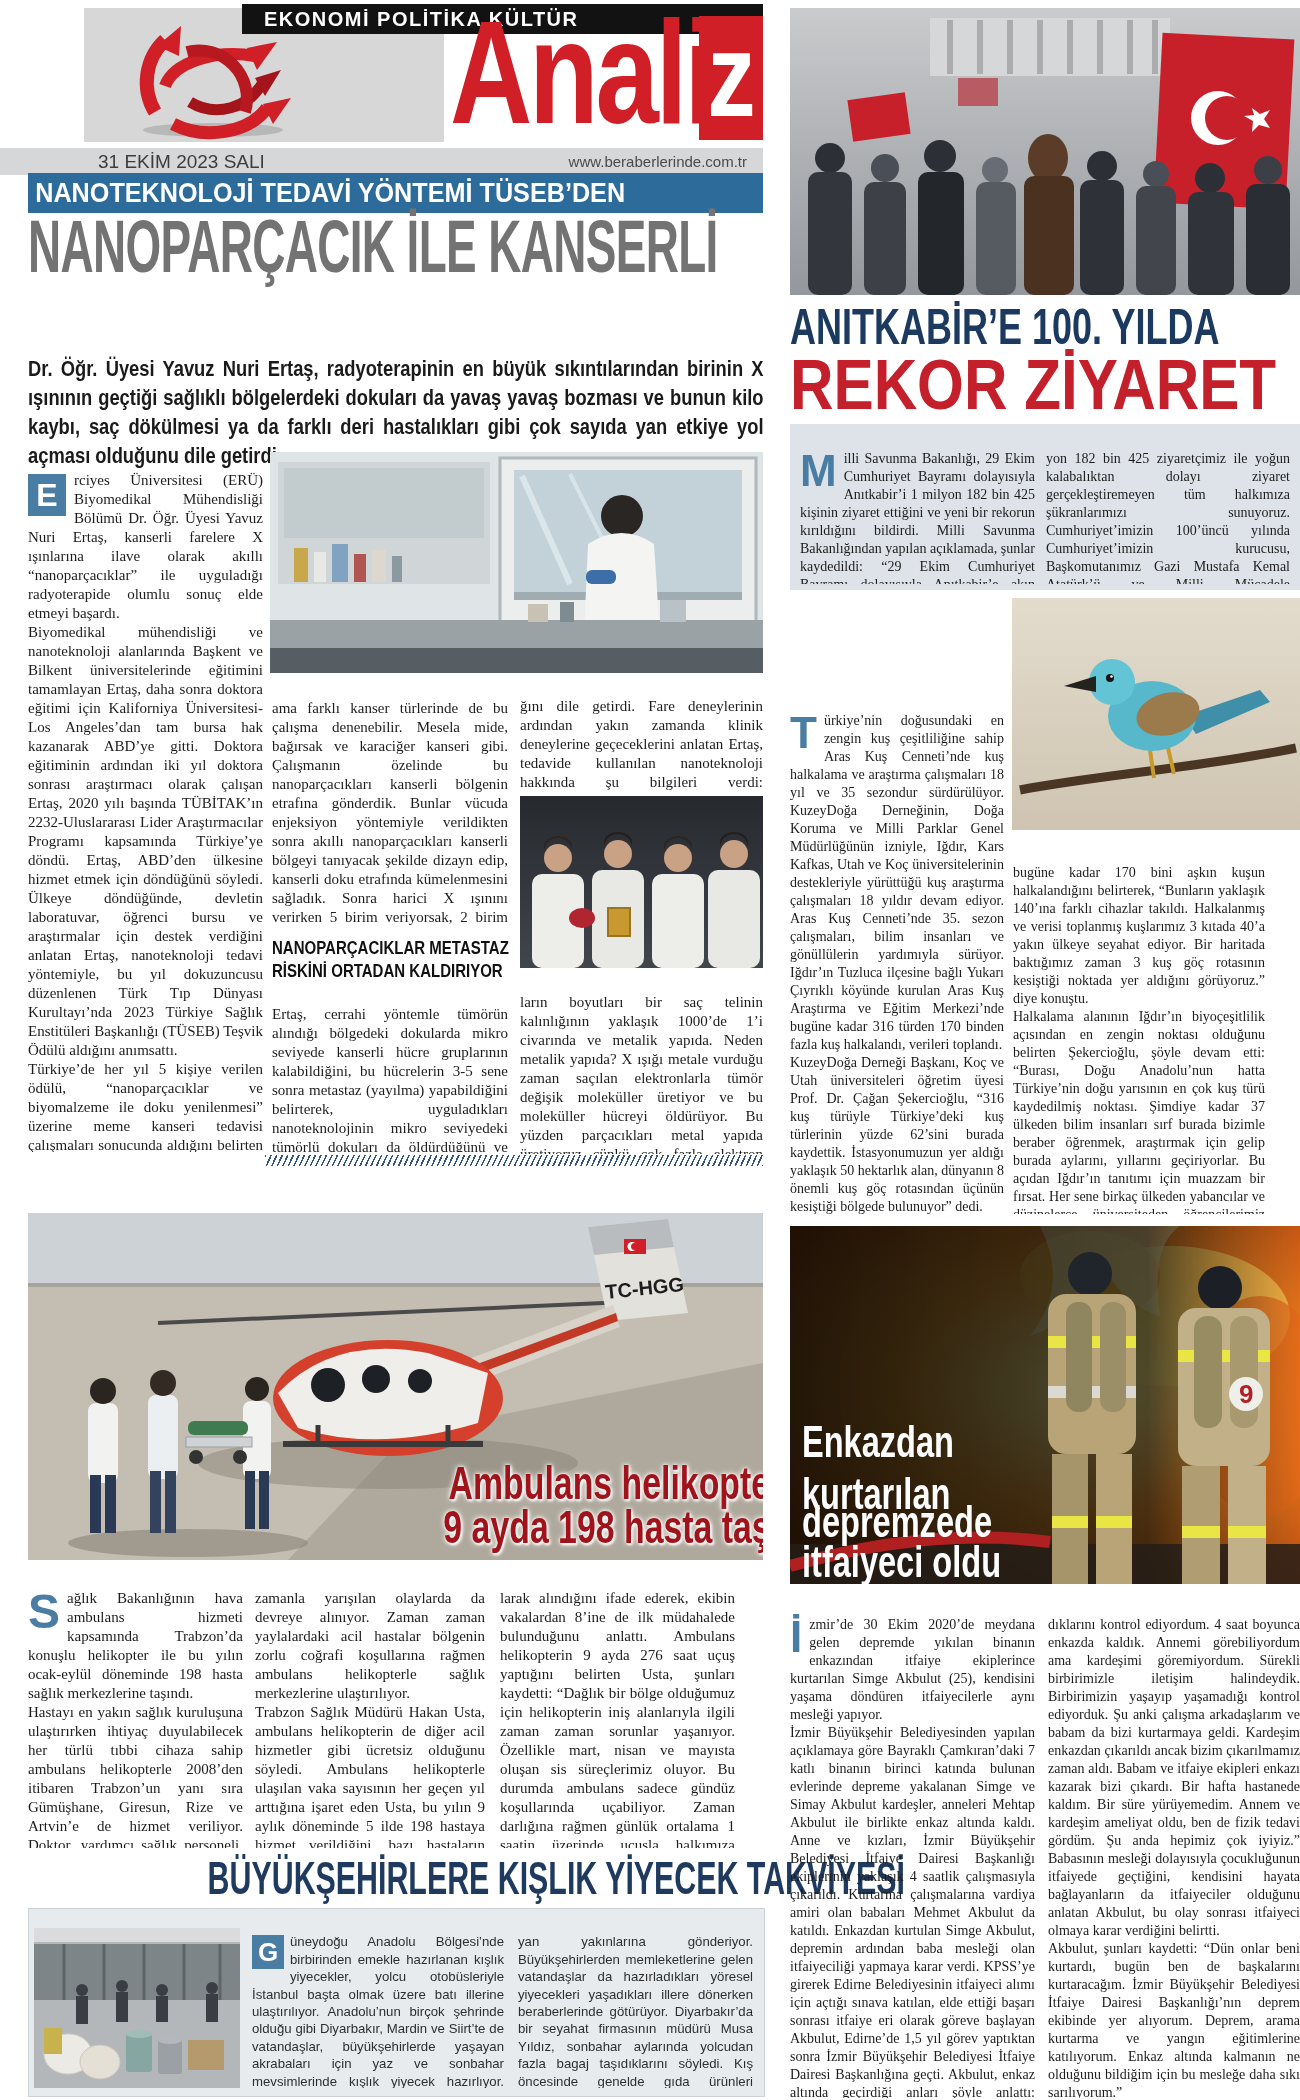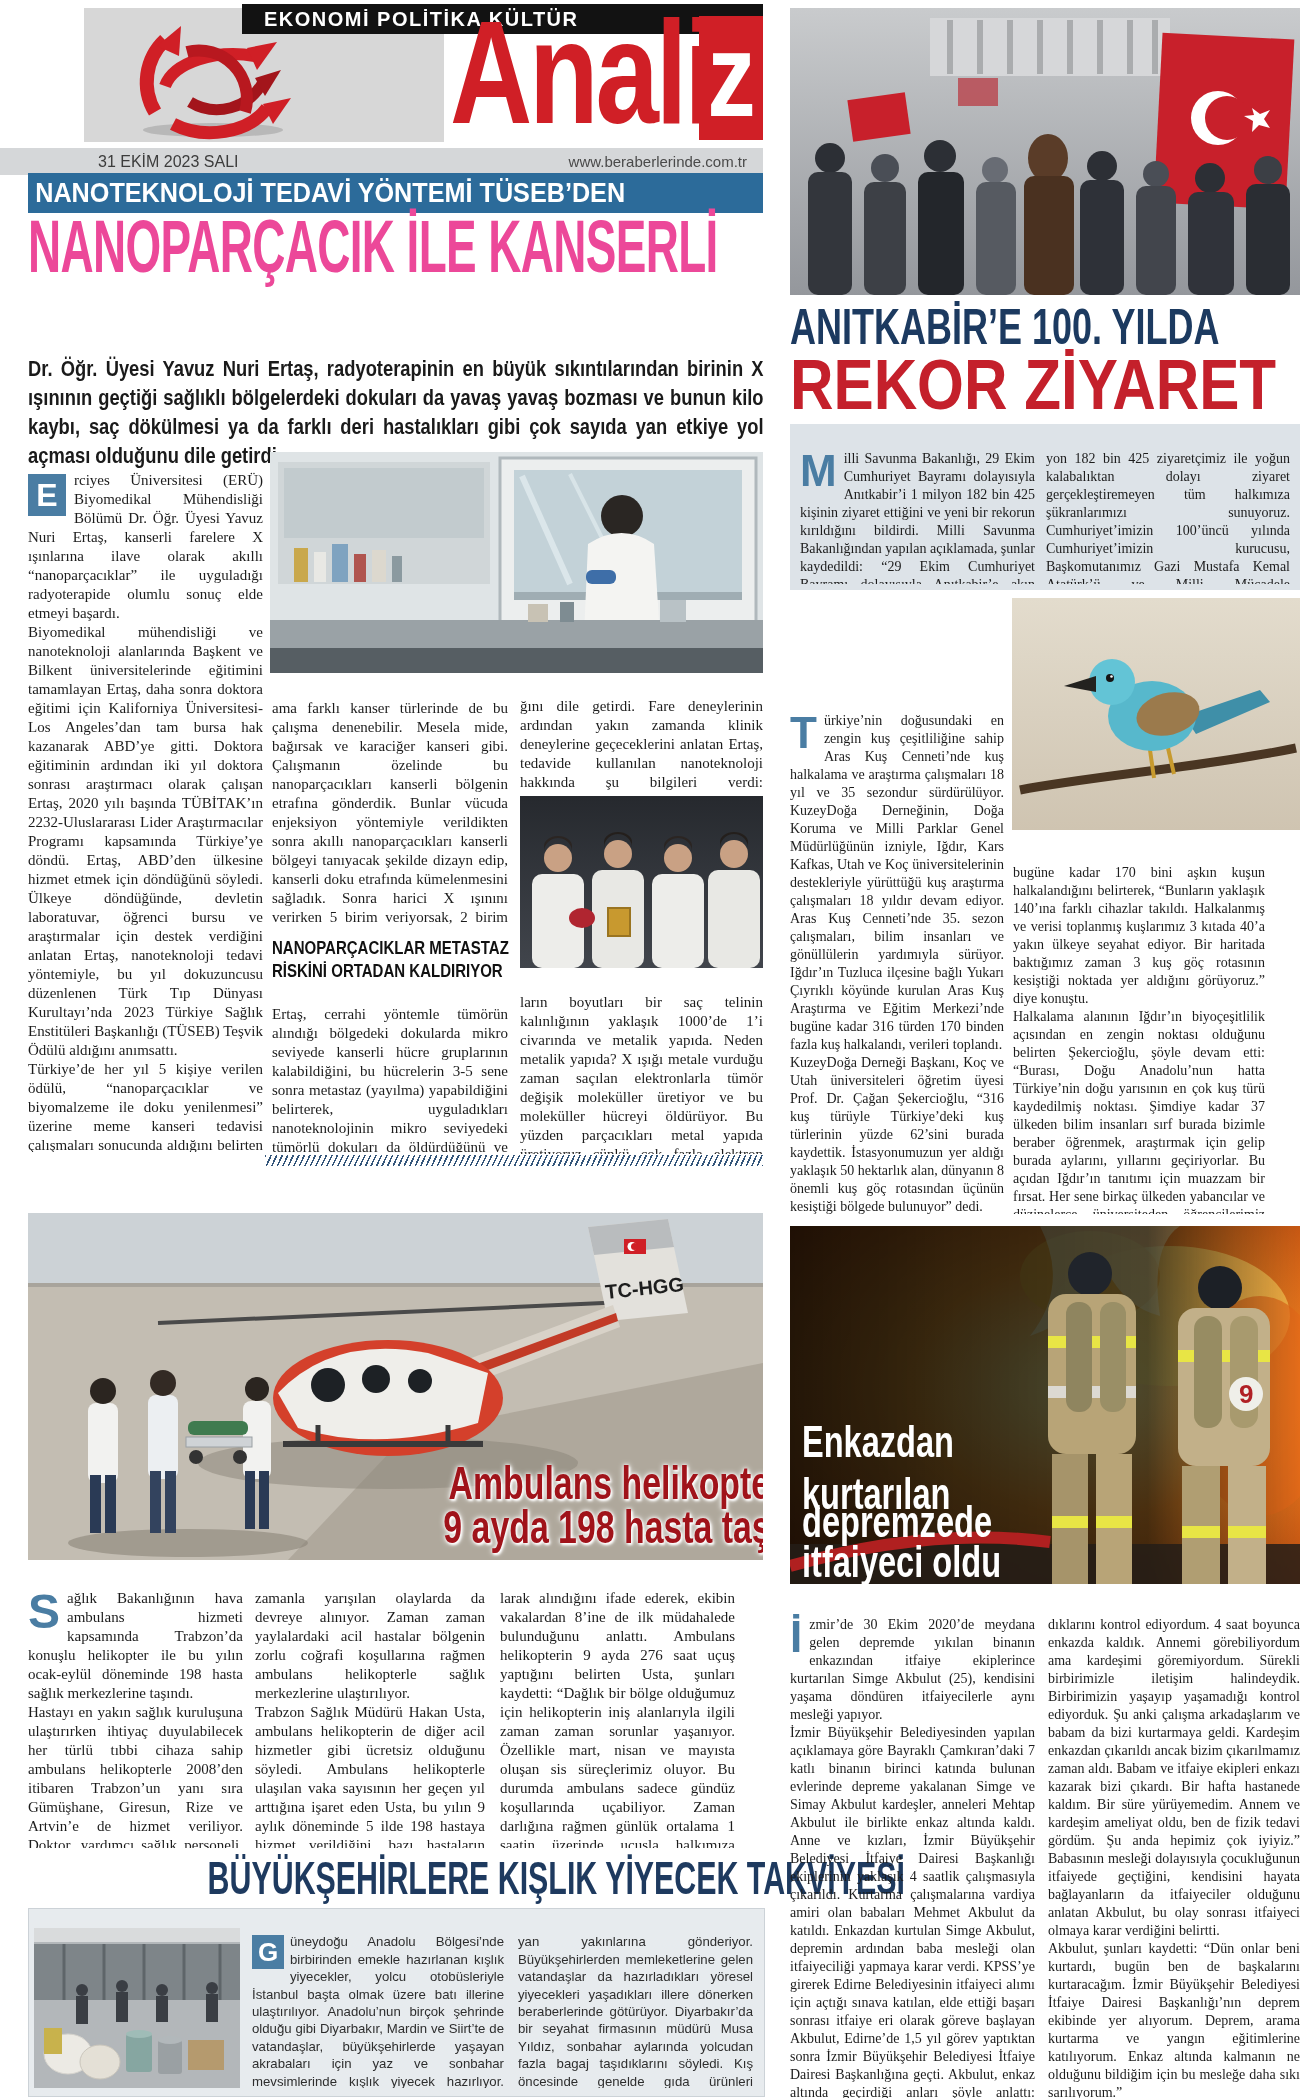--- a/index.html
+++ b/index.html
@@ -60,29 +60,29 @@
         <polygon points="160,66 186,58 170,84" fill="#a3151b"></polygon>
       </svg>
     </div>
     <div class="hl" style="left:450px;top:8px;color:#d01f26">
       <span style="font-size:146px;line-height:130px;transform:scaleX(0.78);letter-spacing:-4px">Anali</span>
     </div>
     <div class="abs" style="left:699px;top:16px;width:64px;height:124px;background:#d01f26;text-align:center">
       <span style="display:inline-block;color:#fff;font:bold 118px/118px 'Liberation Sans',sans-serif;transform:scaleX(0.82)">z</span>
     </div>
     <div class="datebar" style="left:0;top:148px;width:763px;height:27px">
-      <span style="position:absolute;left:98px;top:0;font-size:16px;line-height:27px">31 EKİM 2023 SALI</span>
+      <span style="position:absolute;left:98px;top:0;font-size:19px;line-height:27px">31 EKİM 2023 SALI</span>
       <span style="position:absolute;right:16px;top:0;font-size:15px;line-height:27px;color:#4a4a4a">www.beraberlerinde.com.tr</span>
     </div>
   </div>
 
   <div class="kicker" style="left:28px;top:173px;width:735px;height:40px">
     <span style="font-size:28px;line-height:40px;color:#fff;padding-left:8px;transform:scaleX(0.9)">NANOTEKNOLOJİ TEDAVİ YÖNTEMİ TÜSEB’DEN ÖDÜL ALDI</span>
   </div>
-  <div class="hl" style="left:28px;top:212px;color:#ec4899">
+  <div class="hl" style="left:28px;top:212px;color:#737373">
     <span style="font-size:74px;line-height:70px;transform:scaleX(0.62);letter-spacing:-1px">NANOPARÇACIK İLE KANSERLİ</span>
   </div>
   <div class="abs" style="left:28px;top:354px;width:902px;height:88px;transform:scaleX(0.8155);transform-origin:0 0">
     <div style="font:bold 22.5px/29px 'Liberation Sans',sans-serif;color:#1a1a1a;text-align:justify">Dr. Öğr. Üyesi Yavuz Nuri Ertaş, radyoterapinin en büyük sıkıntılarından birinin X ışınının geçtiği sağlıklı bölgelerdeki dokuları da yavaş yavaş bozması ve bunun kilo kaybı, saç dökülmesi ya da farklı deri hastalıkları gibi çok sayıda yan etkiye yol açması olduğunu dile getirdi</div>
   </div>
 
   <div class="col f15" style="left:28px;top:452px;width:235px;height:700px">
     <span class="dcbox">E</span><span>rciyes Üniversitesi (ERÜ) Biyomedikal Mühendisliği Bölümü Dr. Öğr. Üyesi Yavuz Nuri Ertaş, kanserli farelere X ışınlarına ilave olarak akıllı “nanoparçacıklar” ile uyguladığı radyoterapide olumlu sonuç elde etmeyi başardı.
 Biyomedikal mühendisliği ve nanoteknoloji alanlarında Başkent ve Bilkent üniversitelerinde eğitimini tamamlayan Ertaş, daha sonra doktora eğitimi için Kaliforniya Üniversitesi-Los Angeles’dan tam bursa hak kazanarak ABD’ye gitti. Doktora eğitiminin ardından iki yıl doktora sonrası araştırmacı olarak çalışan Ertaş, 2020 yılı başında TÜBİTAK’ın 2232-Uluslararası Lider Araştırmacılar Programı kapsamında Türkiye’ye döndü. Ertaş, ABD’den ülkesine hizmet etmek için döndüğünü söyledi. Ülkeye döndüğünde, devletin laboratuvar, öğrenci bursu ve araştırmalar için destek verdiğini anlatan Ertaş, nanoteknoloji tedavi yöntemiyle, bu yıl dokuzuncusu düzenlenen Türk Tıp Dünyası Kurultayı’nda 2023 Türkiye Sağlık Enstitüleri Başkanlığı (TÜSEB) Teşvik Ödülü aldığını anımsattı.
 Türkiye’de her yıl 5 kişiye verilen ödülü, “nanoparçacıklar ve biyomalzeme ile doku yenilenmesi” üzerine meme kanseri tedavisi çalışmaları sonucunda aldığını belirten Ertaş, ödülü alan ilk biyomedikal mühendisi olduğunu ifade etti. Kanser hastalarına ameliyat, kemoterapi ve radyoterapi ile tedavi uygulandığına değinen Ertaş, kanser hastalarında X ışınının dozunun önemli olduğunu vurgulayarak “Deneyimizde meme kanseri çalıştık</span>

